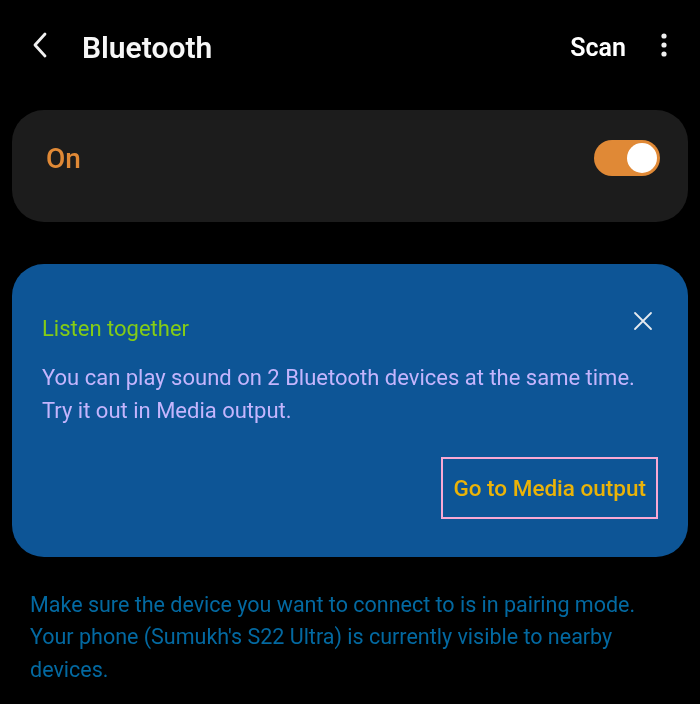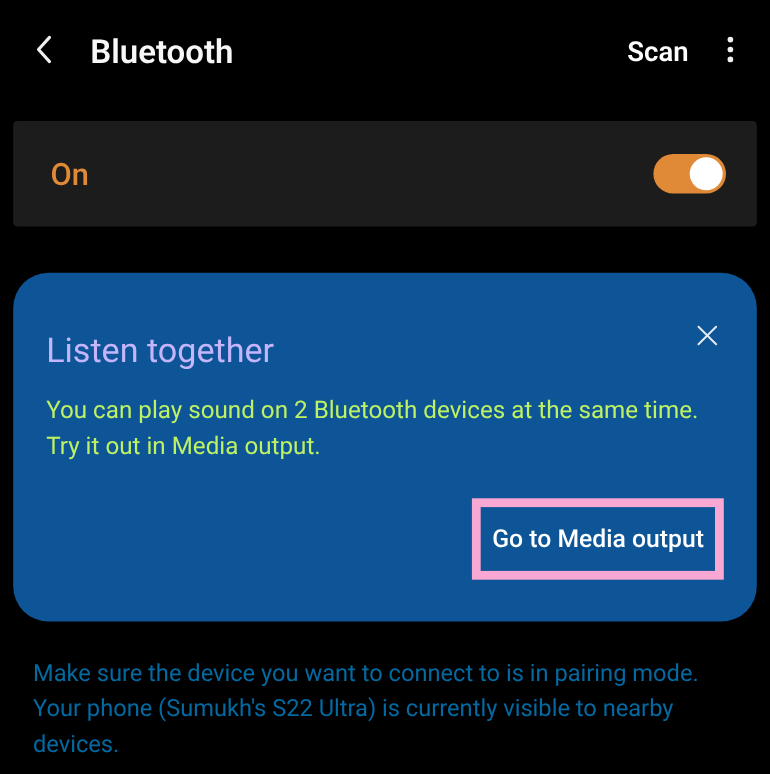--- a/index.html
+++ b/index.html
@@ -45,22 +45,22 @@
       align-items: center;
       justify-content: center;
       width: 28px;
       cursor: pointer;
     }
     .more svg { width: 6px; height: 24px; }
 
     .toggle-card {
       margin: 18px 12px 0 12px;
       background: #1c1c1c;
-      border-radius: 4px;
-      padding: 30px 28px 30px 34px;
+      border-radius: 32px;
+      padding: 30px 28px 46px 34px;
       display: flex;
       align-items: center;
       justify-content: space-between;
     }
     .toggle-label {
       font-size: 28px;
       font-weight: 500;
       color: #e08936;
     }
     .switch {
@@ -94,43 +94,43 @@
       right: 32px;
       width: 26px;
       height: 26px;
       cursor: pointer;
       display: flex;
       align-items: center;
       justify-content: center;
     }
     .close-btn svg { width: 20px; height: 20px; }
     .info-title {
-      font-size: 31px;
+      font-size: 22px;
       font-weight: 400;
-      color: #c4b5fd;
+      color: #84cc16;
       margin-bottom: 20px;
     }
     .info-body {
       font-size: 22px;
       line-height: 1.5;
-      color: #bef264;
+      color: #c4b5fd;
       margin-bottom: 30px;
       font-weight: 400;
     }
     .action-row {
       display: flex;
       justify-content: flex-end;
     }
     .action-btn {
       font-size: 22.5px;
       font-weight: 500;
-      color: #ffffff;
+      color: #eab308;
       padding: 16px 10px;
       cursor: pointer;
-      border: 8px solid #f9a8d4;
+      border: 2px solid #f9a8d4;
     }
 
     .footer-text {
       margin: 32px 30px 0 30px;
       font-size: 21.5px;
       line-height: 1.5;
       color: #0369a1;
     }
   </style>
 </head>

